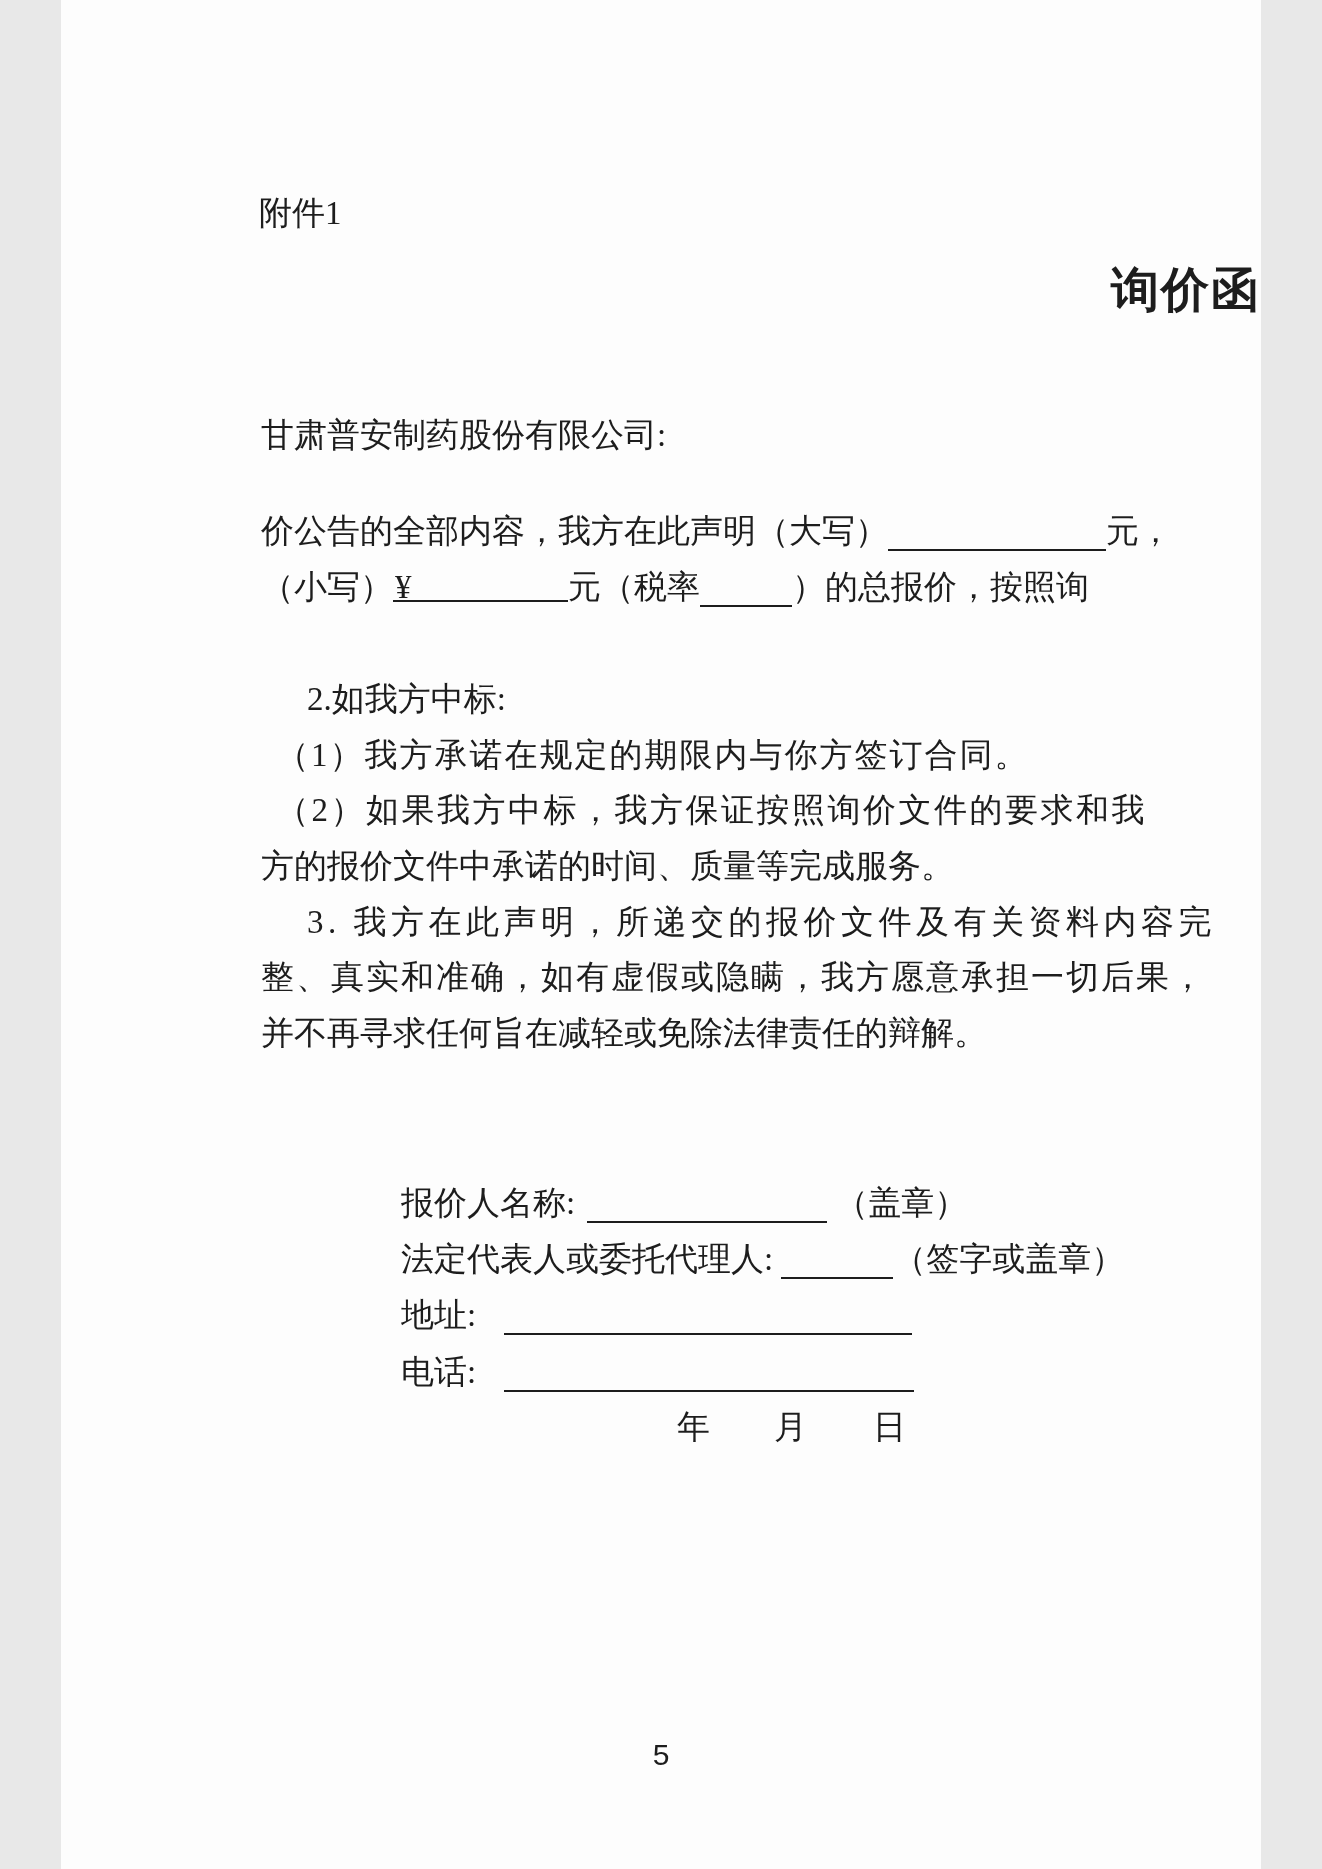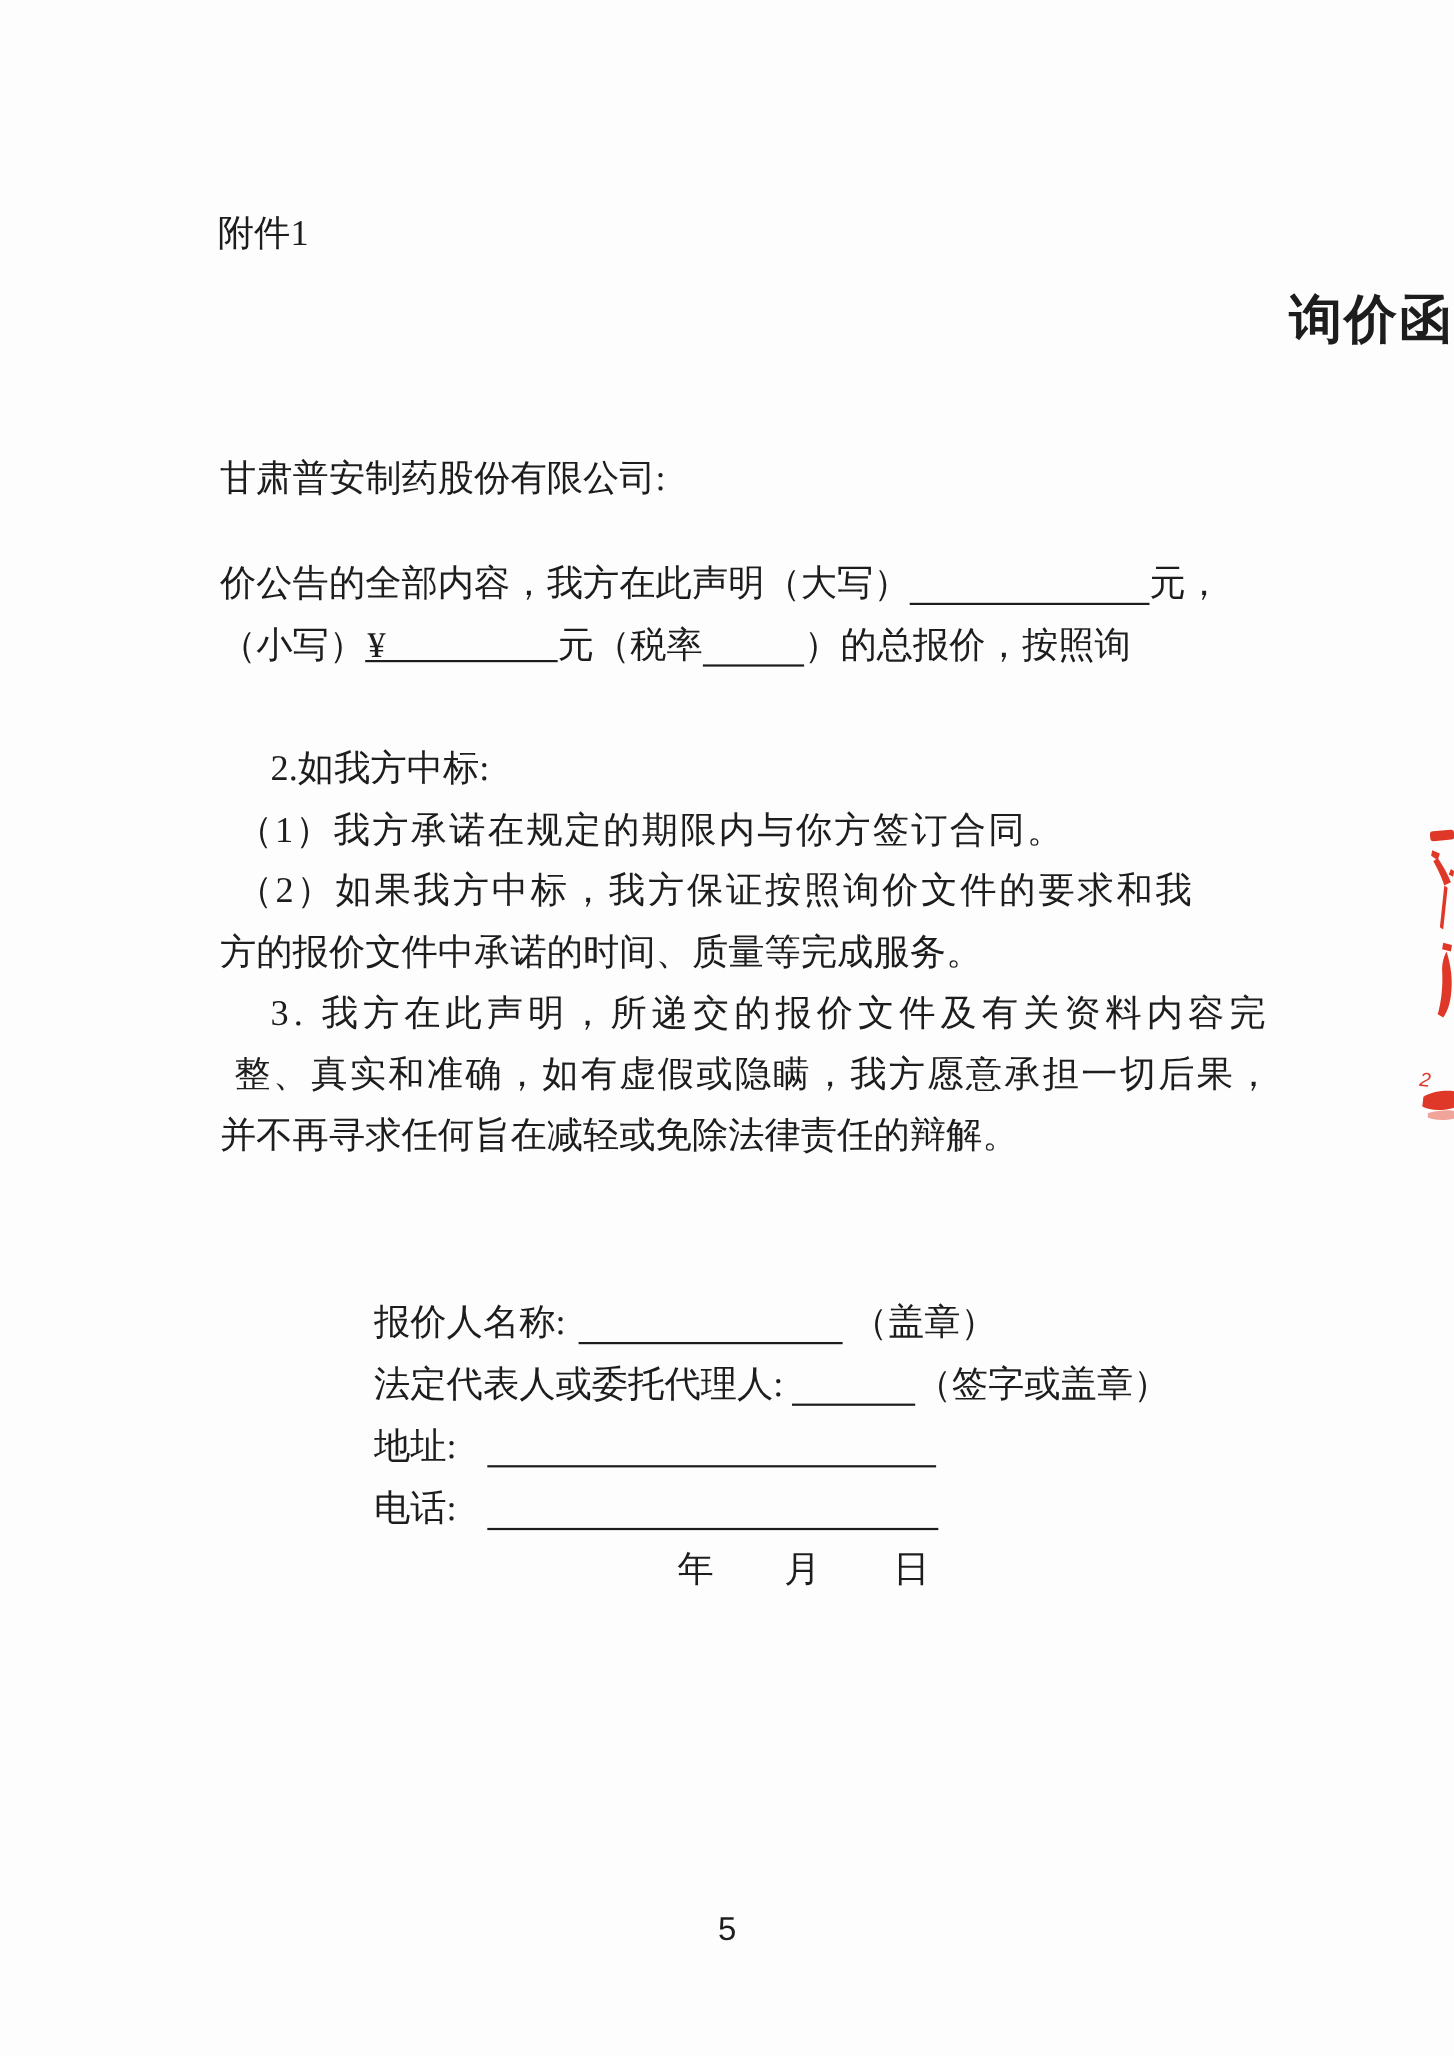--- a/index.html
+++ b/index.html
@@ -1,18 +1,18 @@
 <!DOCTYPE html>
 <html><head>
 <meta charset="utf-8">
 <style>
   html,body{margin:0;padding:0;background:#e8e8e8;}
   .page{
     position:relative;
-    width:1322px;height:1869px;
+    width:1200px;height:1869px;
     margin:0 auto;
     background:#fdfdfd;
     font-family:"Liberation Serif","DejaVu Serif",serif;
     color:#1d1d1d;
     overflow:hidden;
   }
   .line{
     position:absolute;
     white-space:nowrap;
     font-size:33px;
@@ -80,21 +80,21 @@
   <div class="line" style="left:246px;top:676px;">2.如我方中标:</div>
 
   <div class="line ls2" style="left:215px;top:732px;">（1）我方承诺在规定的期限内与你方签订合同。</div>
 
   <div class="line ls25" style="left:215px;top:787px;">（2）如果我方中标，我方保证按照询价文件的要求和我</div>
 
   <div class="line" style="left:200px;top:843px;">方的报价文件中承诺的时间、质量等完成服务。</div>
 
   <div class="line ls45" style="left:246px;top:899px;">3. 我方在此声明，所递交的报价文件及有关资料内容完</div>
 
-  <div class="line ls2" style="left:213px;top:954px;">整、真实和准确，如有虚假或隐瞒，我方愿意承担一切后果，</div>
+  <div class="line ls2" style="left:200px;top:954px;">整、真实和准确，如有虚假或隐瞒，我方愿意承担一切后果，</div>
 
   <div class="line" style="left:340px;top:1180px;">
     <span>报价人名称:</span><span class="blank gap12" style="width:240px;"></span><span class="gap8">（盖章）</span>
   </div>
 
   <div class="line" style="left:200px;top:1010px;">并不再寻求任何旨在减轻或免除法律责任的辩解。</div>
 
   <div class="line" style="left:340px;top:1236px;">
     <span>法定代表人或委托代理人:</span><span class="blank gap8" style="width:112px;"></span><span>（签字或盖章）</span>
   </div>

